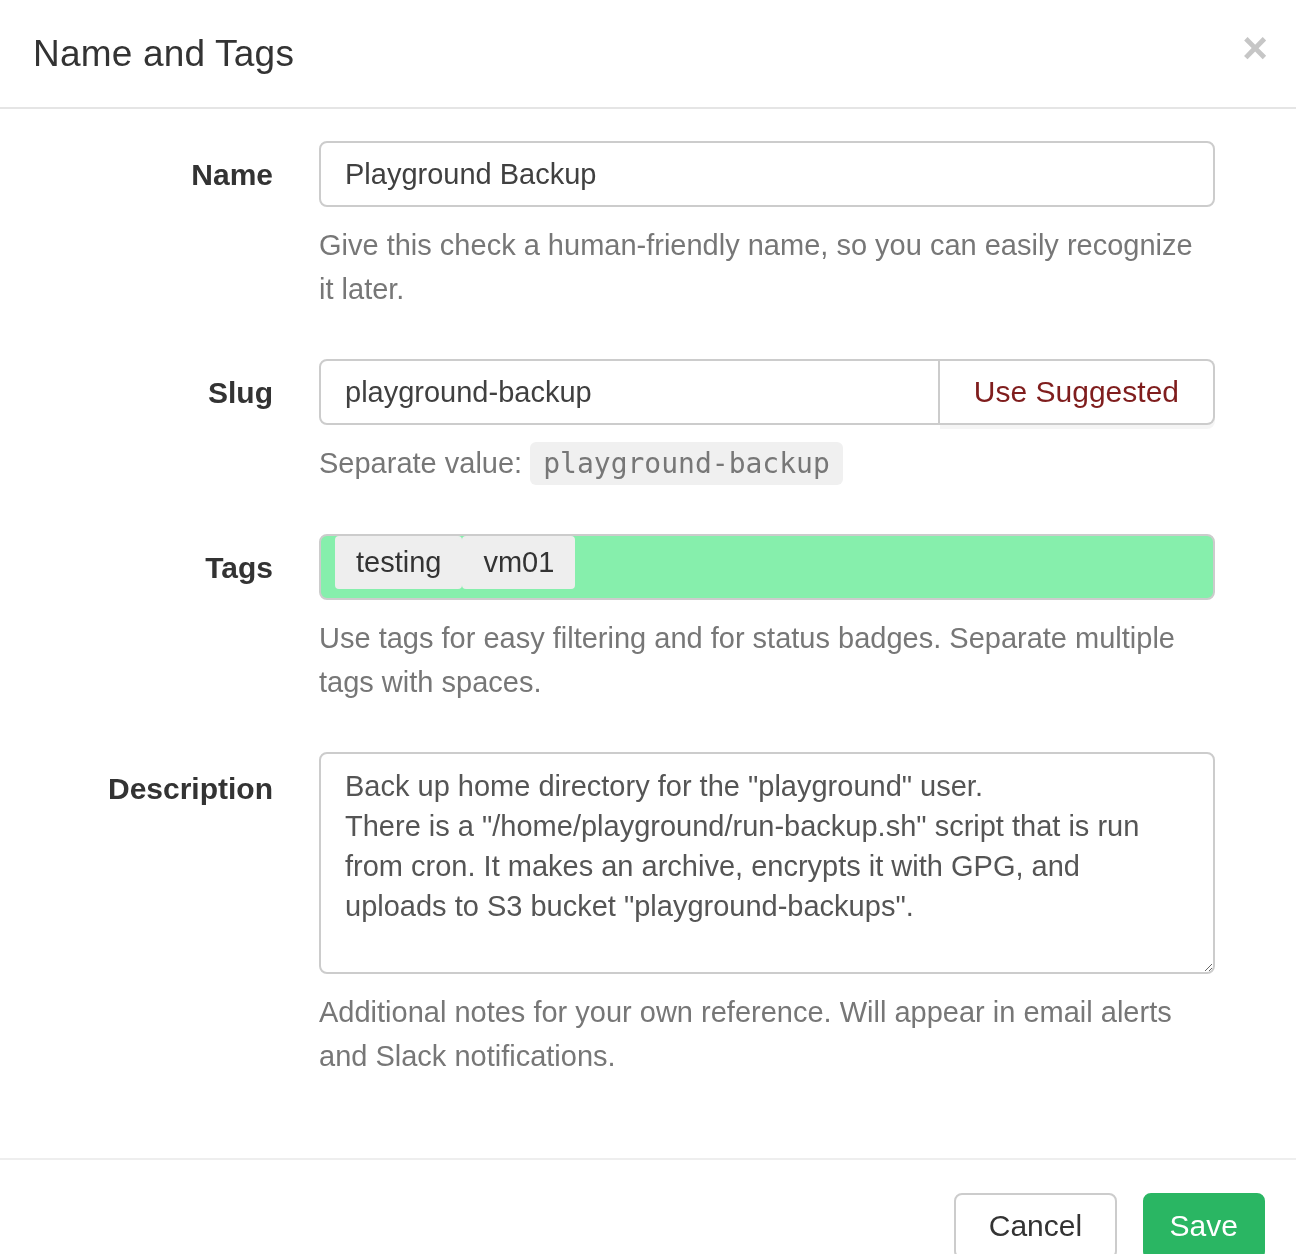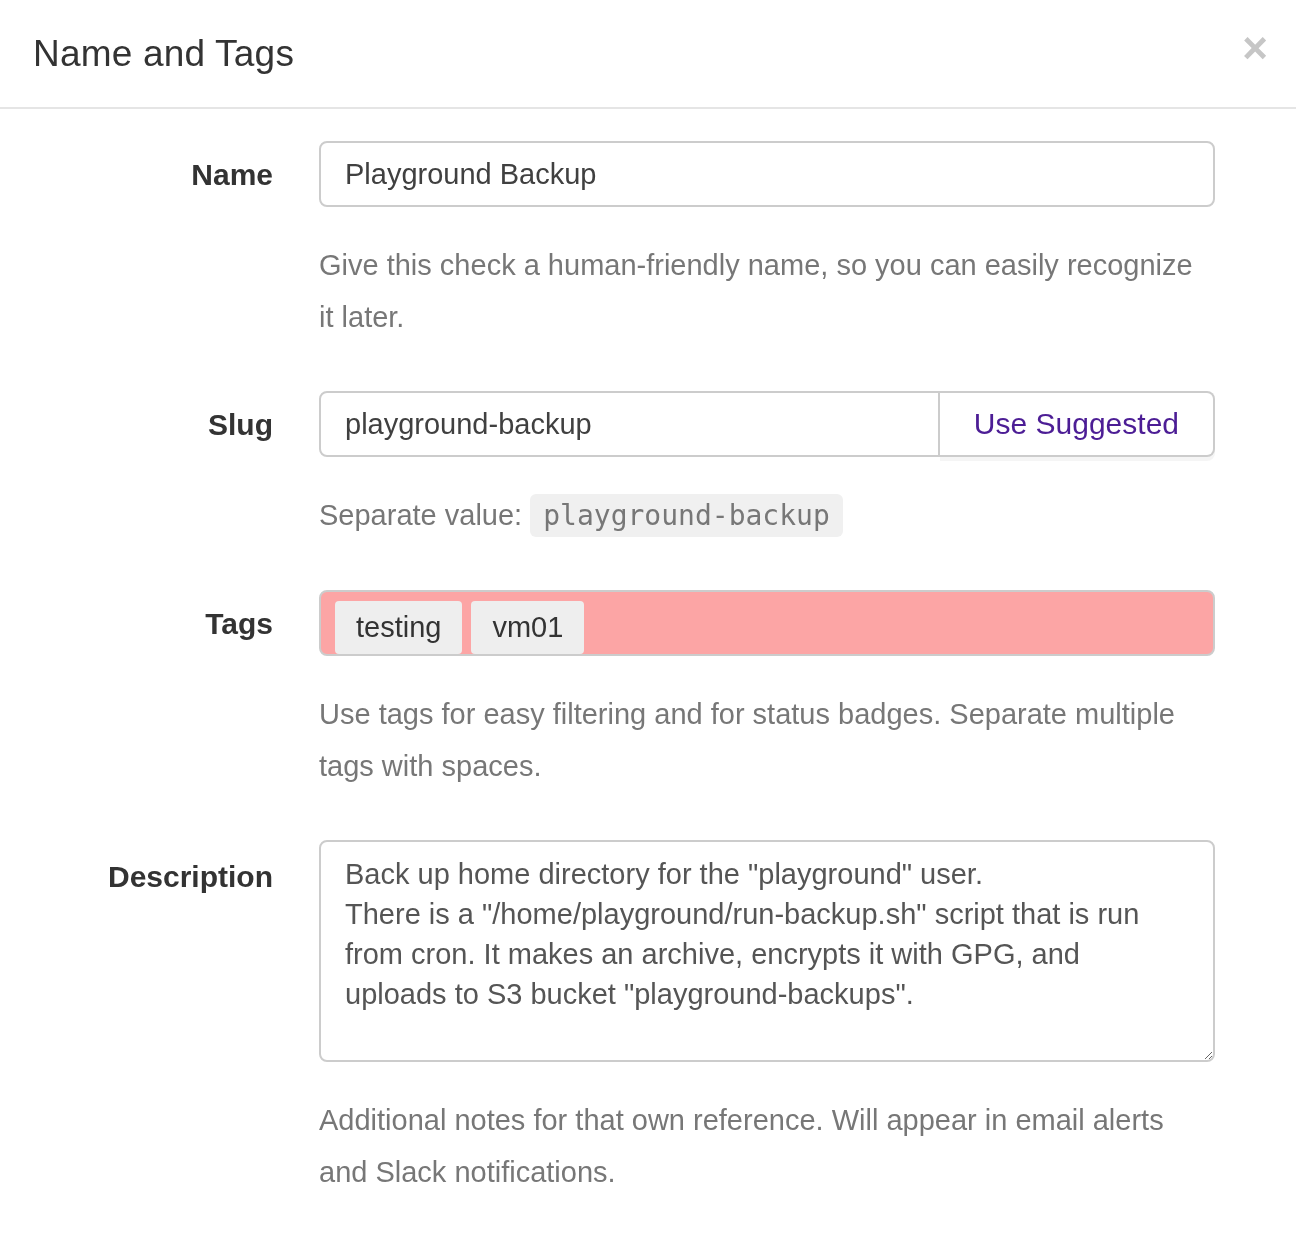--- a/index.html
+++ b/index.html
@@ -75,67 +75,66 @@
     border:2px solid #ccc;
     border-radius:8px;
     padding:0 24px;
     font-size:29px;
     color:#404040;
     font-family:inherit;
     background:#fff;
     outline:none;
   }
   .help-text{
-    margin-top:32px;
+    margin-top:16px;
     font-size:29px;
     color:#777;
-    line-height:52px;
+    line-height:44px;
   }
   
   .input-group{display:flex;width:100%;}
   .input-group .text-input{
     flex:1;
     border-radius:8px 0 0 8px;
     min-width:0;
   }
   .suggest-btn{
     flex:none;
     height:66px;
     box-sizing:border-box;
     border:2px solid #ccc;
     border-left:none;
     border-radius:0 8px 8px 0;
     background:#fff;
     font-size:30px;
-    color:#4c1d95;
+    color:#7f1d1d;
     padding:0 34px;
     font-family:inherit;
     cursor:pointer;
     box-shadow:0 4px 0 rgba(0,0,0,0.04);
   }
   .code-chip{
     font-family:"DejaVu Sans Mono",monospace;
     font-size:28px;
     color:#777;
     background:#f0f0f0;
     border-radius:6px;
     padding:5px 13px;
   }
   
   .tags-box{
     display:flex;
-    align-items:flex-end;
+    align-items:flex-start;
     width:100%;
     height:66px;
     box-sizing:border-box;
     border:2px solid #ccc;
     border-radius:8px;
-    background:#fca5a5;
+    background:#86efac;
     padding:0 14px;
-    gap:9px;
     cursor:text;
   }
   .tag-chip{
     background:#eeeeee;
     color:#333;
     font-size:29px;
     line-height:1;
     padding:12px 21px;
     border-radius:4px;
     white-space:nowrap;
@@ -235,21 +234,21 @@
         </div>
         <div class="help-text">Use tags for easy filtering and for status badges. Separate multiple tags with spaces.</div>
       </div>
     </div>
 
     <div class="form-group" style="margin-bottom:0;">
       <div class="label-col desc-label">Description</div>
       <div class="control-col">
         <textarea class="textarea-input" style="">Back up home directory for the "playground" user.
 There is a "/home/playground/run-backup.sh" script that is run from cron. It makes an archive, encrypts it with GPG, and uploads to S3 bucket "playground-backups".</textarea>
-        <div class="help-text">Additional notes for that own reference. Will appear in email alerts and Slack notifications.</div>
+        <div class="help-text">Additional notes for your own reference. Will appear in email alerts and Slack notifications.</div>
       </div>
     </div>
 
   </div>
 
   <div class="modal-footer">
     <button class="btn btn-cancel">Cancel</button>
     <button class="btn btn-save">Save</button>
   </div>
 

